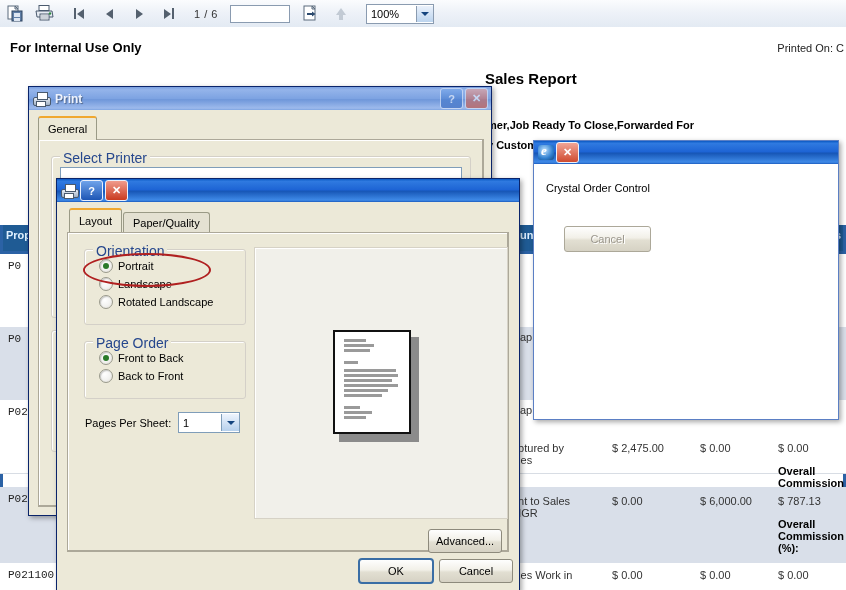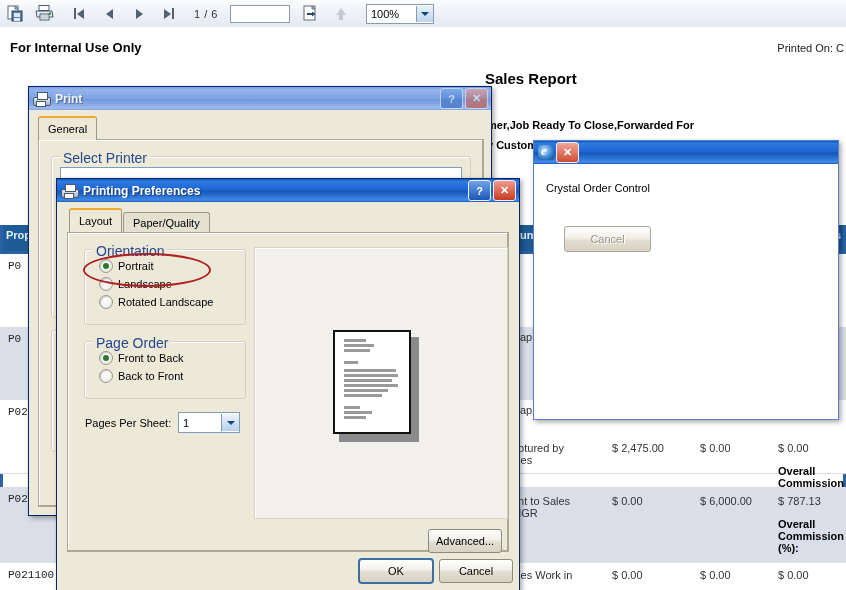--- a/index.html
+++ b/index.html
@@ -490,21 +490,20 @@
     </div>
   </div>
 
   <div class="dlg" style="left:56px; top:178px; width:462px; height:412px;">
     <div class="dlg-title">
       <span class="printer-icon">
         <span class="body"></span>
           <span class="paper"></span>
           <span class="out"></span>
       </span>
-      <span class="t-text">Printing Preferences</span>
       <span class="titlebtn help">?</span>
       <span class="titlebtn close">✕</span>
     </div>
 
     <div class="dlg-body" style="height:496px;">
 
       <div class="tabstrip" style="left:12px; top:9px;">
         <div class="tab active">Layout</div>
         <div class="tab">Paper/Quality</div>
       </div>

